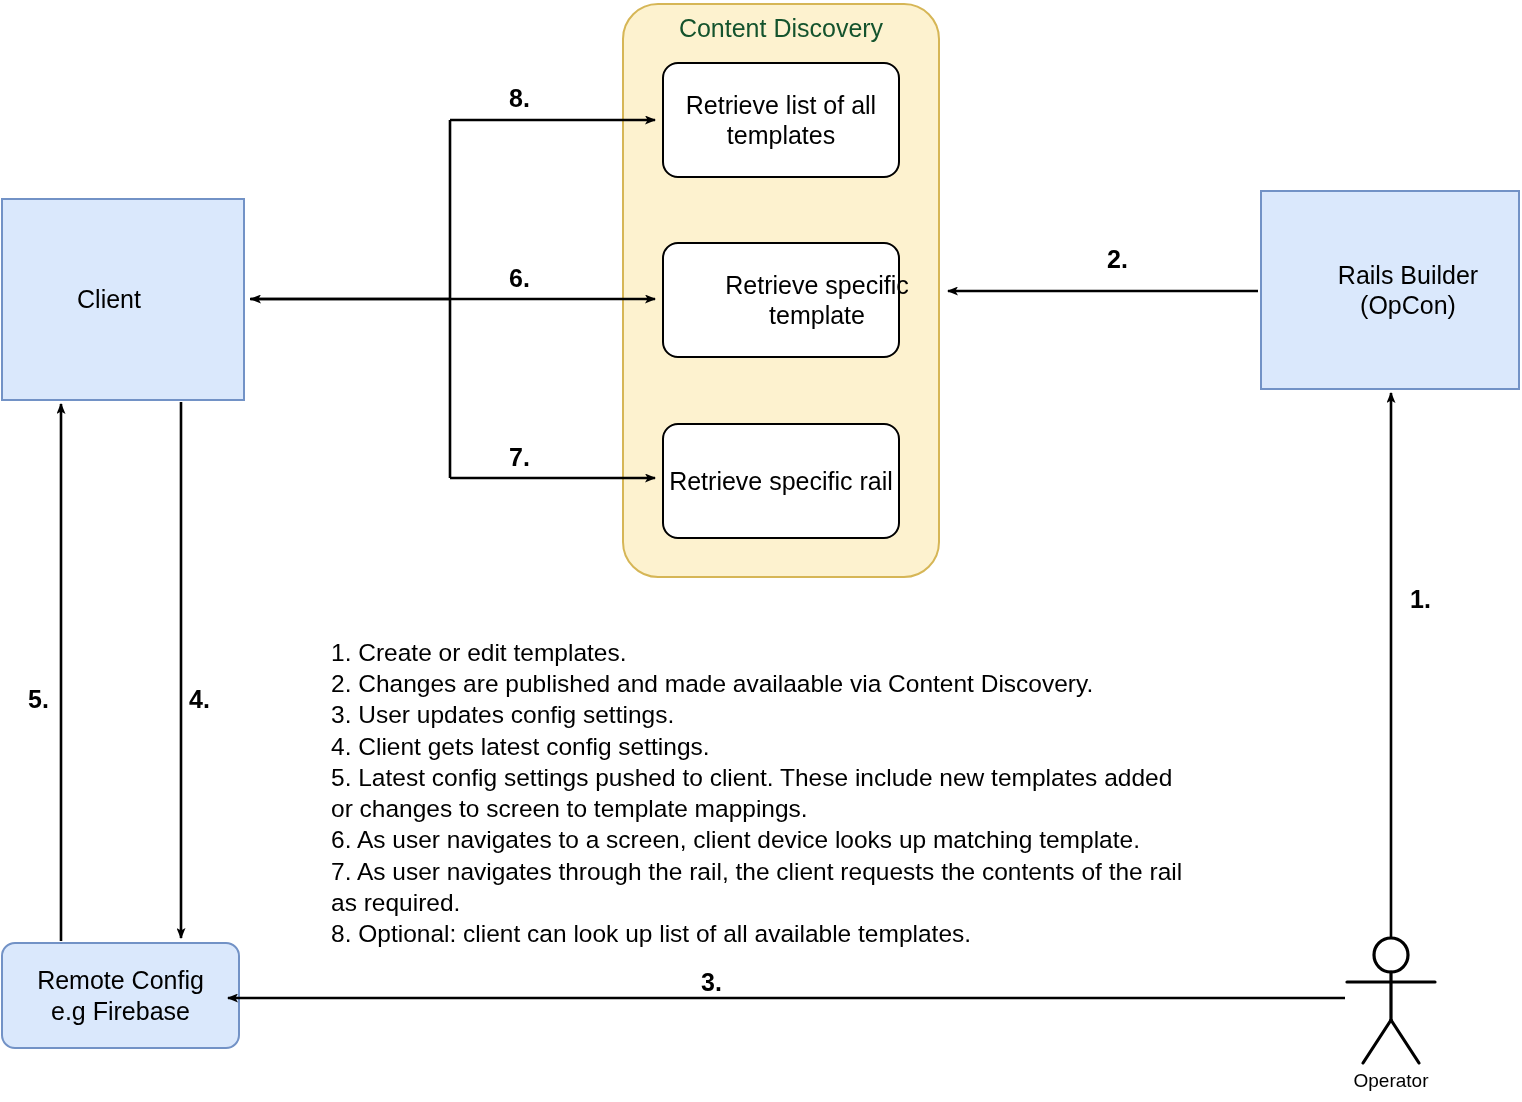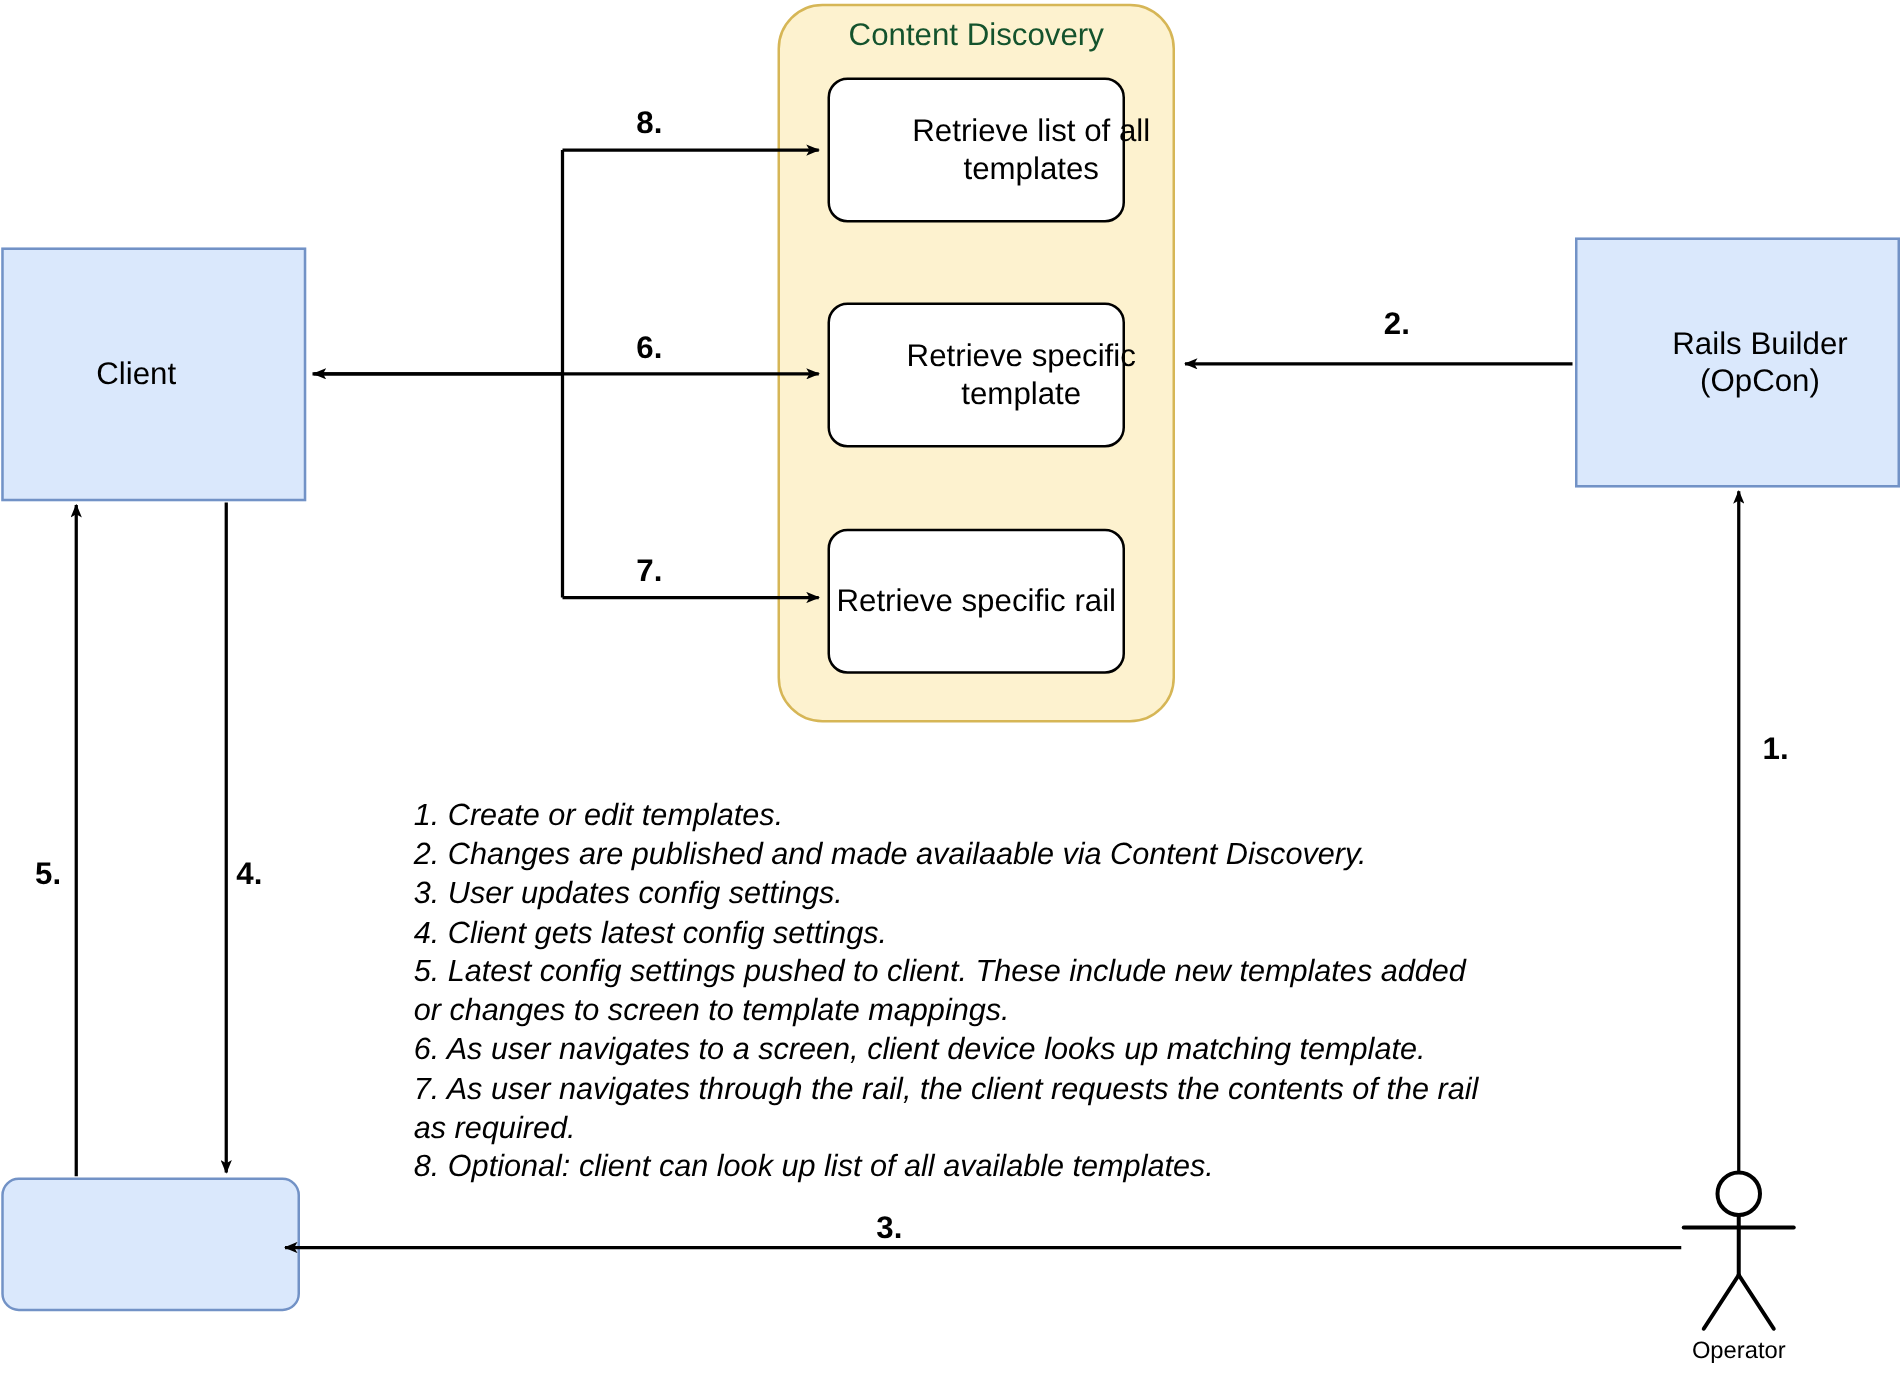--- a/index.html
+++ b/index.html
@@ -89,34 +89,36 @@
 </style>
 </head>
 <body>
 
 <div id="canvas">
 
   <div class="group-yellow" style="left:622px; top:3px; width:318px; height:575px;"></div>
   <div class="group-title" style="left:622px; top:14px; width:318px;">Content Discovery</div>
 
   <div class="box-white" style="left:662px; top:62px; width:238px; height:116px;"></div>
-  <div class="node-label n-20" style="left:662px; top:62px; width:238px; height:116px;margin-left:44px;">Retrieve list of all
+  <div class="node-label n-20" style="left:662px; top:62px; width:238px; height:116px;">Retrieve list of all
 templates</div>
 
   <div class="box-white" style="left:662px; top:242px; width:238px; height:116px;"></div>
   <div class="node-label n-20" style="left:662px; top:242px; width:238px; height:116px;margin-left:36px;">Retrieve specific
 template</div>
 
   <div class="box-white" style="left:662px; top:423px; width:238px; height:116px;"></div>
   <div class="node-label n-20" style="left:662px; top:423px; width:238px; height:116px;">Retrieve specific rail</div>
 
   <div class="box-blue" style="left:1px; top:198px; width:244px; height:203px;"></div>
   <div class="node-label n-20" style="left:1px; top:198px; width:216px; height:203px;">Client</div>
 
   <div class="box-blue rounded" style="left:1px; top:942px; width:239px; height:107px;"></div>
+  <div class="node-label n-20" style="left:1px; top:942px; width:239px; height:107px;">Remote Config
+e.g Firebase</div>
 
   <div class="box-blue" style="left:1260px; top:190px; width:260px; height:200px;"></div>
   <div class="node-label n-20" style="left:1260px; top:190px; width:260px; height:200px;padding-left:18px;">Rails Builder
 (OpCon)</div>
 
   <svg class="layer" viewBox="0 0 1522 1102" xmlns="http://www.w3.org/2000/svg">
     <defs>
       <marker id="arrowhead" markerWidth="11" markerHeight="9" refX="10" refY="4.5" orient="auto" markerUnits="userSpaceOnUse">
         <path d="M0,0 L11,4.5 L0,9 L2.6,4.5 Z" fill="#000000"></path>
       </marker>
@@ -156,21 +158,21 @@
 
   <div class="step-label" style="left:509px; top:84px;">8.</div>
   <div class="step-label" style="left:509px; top:264px;">6.</div>
   <div class="step-label" style="left:509px; top:443px;">7.</div>
   <div class="step-label" style="left:1107px; top:245px;">2.</div>
   <div class="step-label" style="left:1410px; top:585px;">1.</div>
   <div class="step-label" style="left:28px; top:685px;">5.</div>
   <div class="step-label" style="left:189px; top:685px;">4.</div>
   <div class="step-label" style="left:701px; top:968px;">3.</div>
 
-  <div class="legend" style="left:331px; top:637px; width:880px;font-style:italic;">1. Create or edit templates.
+  <div class="legend" style="left:331px; top:637px; width:880px;">1. Create or edit templates.
 2. Changes are published and made availaable via Content Discovery.
 3. User updates config settings.
 4. Client gets latest config settings.
 5. Latest config settings pushed to client. These include new templates added
 or changes to screen to template mappings.
 6. As user navigates to a screen, client device looks up matching template.
 7. As user navigates through the rail, the client requests the contents of the rail
 as required.
 8. Optional: client can look up list of all available templates.</div>
 

